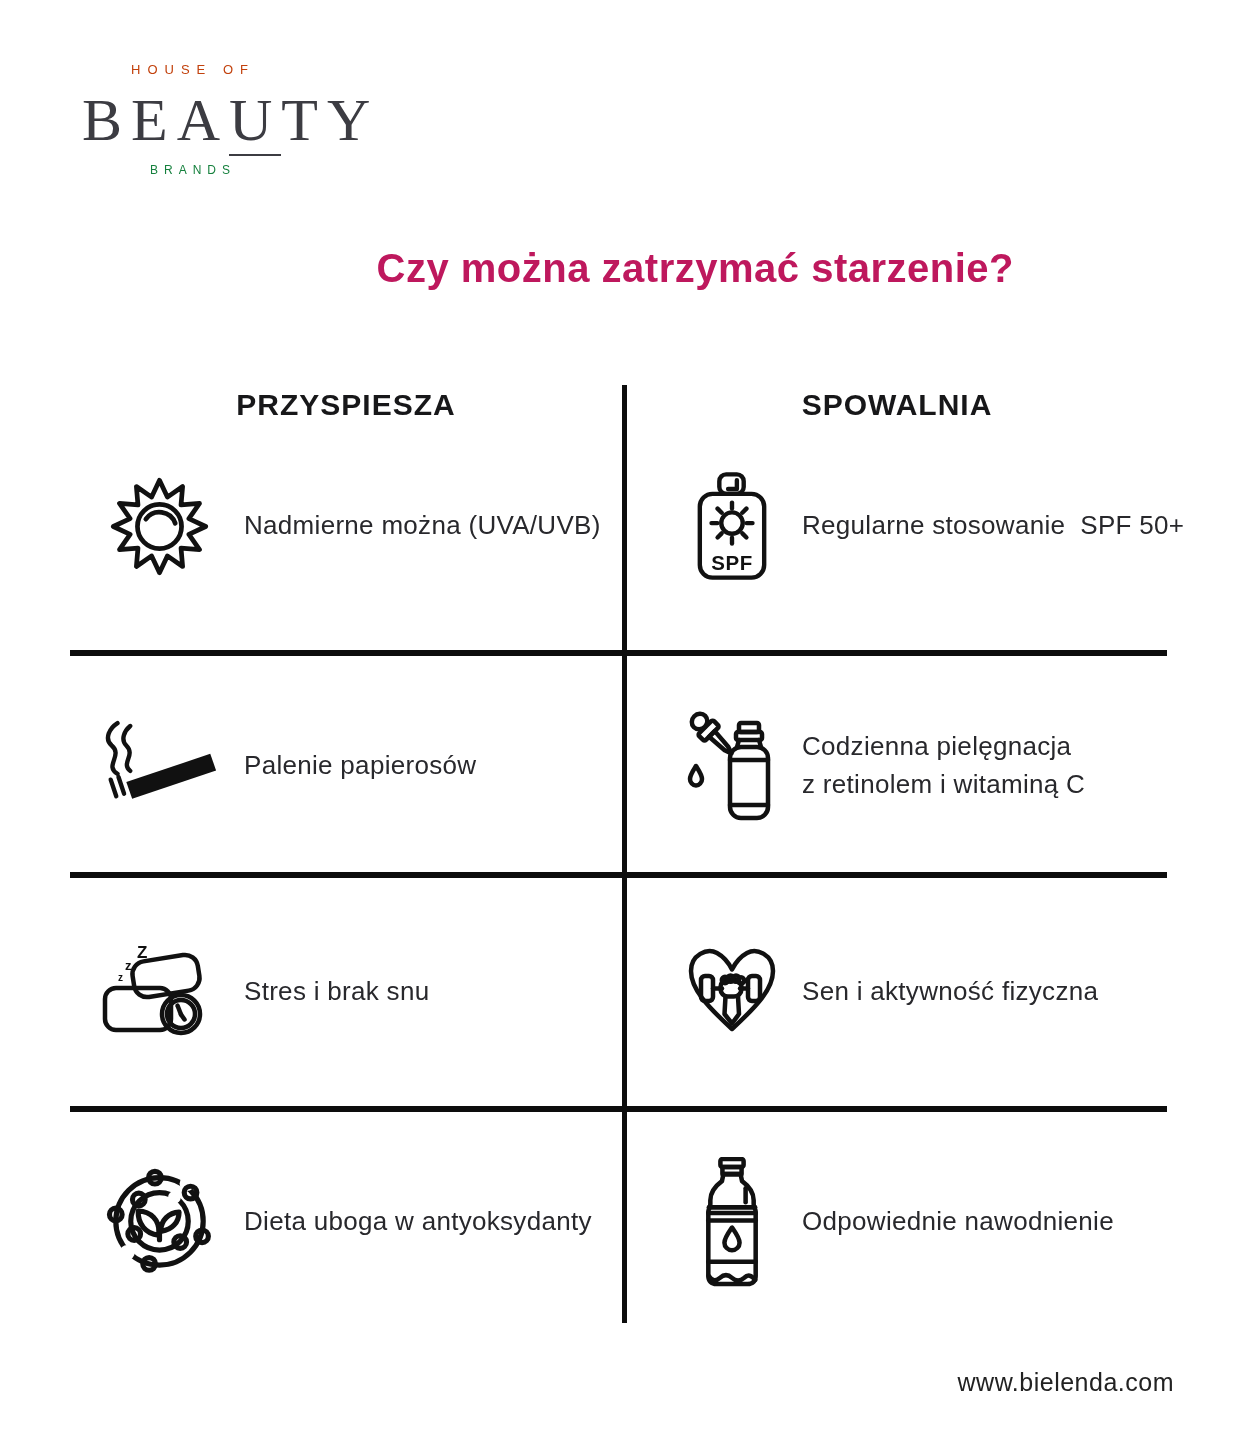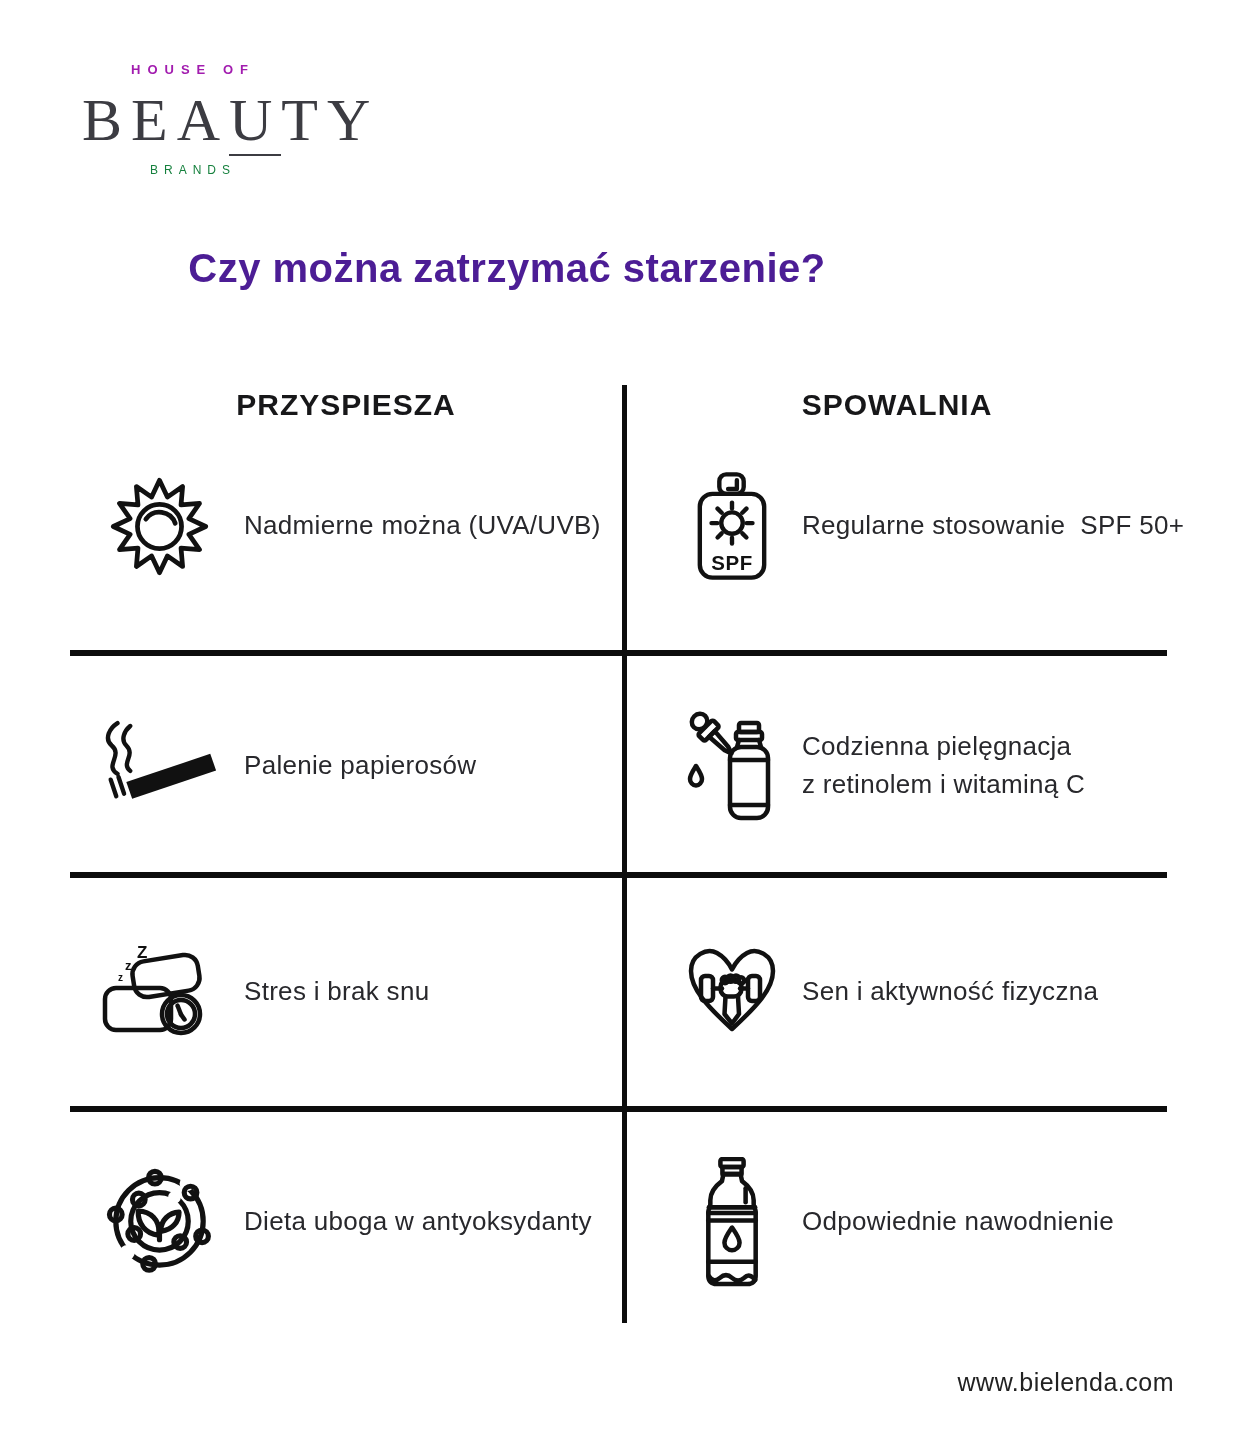--- a/index.html
+++ b/index.html
@@ -4,28 +4,28 @@
 <style>
   html,body{margin:0;padding:0;}
   body{
     width:1250px;height:1450px;position:relative;
     background:#ffffff;color:#222226;
     font-family:"Liberation Sans", sans-serif;
     overflow:hidden;
   }
   
   .logo{position:absolute;left:82px;top:62px;width:222px;text-align:center;color:#3e3e44;}
-  .logo-top{font-size:13px;letter-spacing:7px;font-weight:700;color:#a21caf;}
+  .logo-top{font-size:13px;letter-spacing:7px;font-weight:400;color:#c2410c;}
   .logo-name{font-family:"Liberation Serif", serif;font-size:60px;letter-spacing:9px;
              font-weight:400;margin-top:9px;color:#3c3c42;}
   .logo-name .u-underline{border-bottom:2px solid #3c3c42;padding-bottom:1px;}
   .logo-bottom{font-size:12px;letter-spacing:6px;margin-top:8px;color:#15803d;}
   
-  .title{position:absolute;left:0;top:246px;width:1014px;text-align:center;
-         font-size:40px;font-weight:700;color:#4c1d95;letter-spacing:0.5px;}
+  .title{position:absolute;left:0;top:246px;width:1014px;text-align:right;
+         font-size:40px;font-weight:700;color:#be185d;letter-spacing:0.5px;}
   
   .col-header{position:absolute;top:388px;font-size:30px;font-weight:700;
               color:#171719;text-align:center;letter-spacing:1px;}
   .col-header.left{left:70px;width:552px;}
   .col-header.right{left:627px;width:540px;}
   
   .vline{position:absolute;left:622px;top:385px;width:5px;height:938px;background:#0d0d0d;}
   .hline{position:absolute;left:70px;width:1097px;height:6px;background:#0d0d0d;}
   .hline.h1{top:650px;} .hline.h2{top:872px;} .hline.h3{top:1106px;}
   

